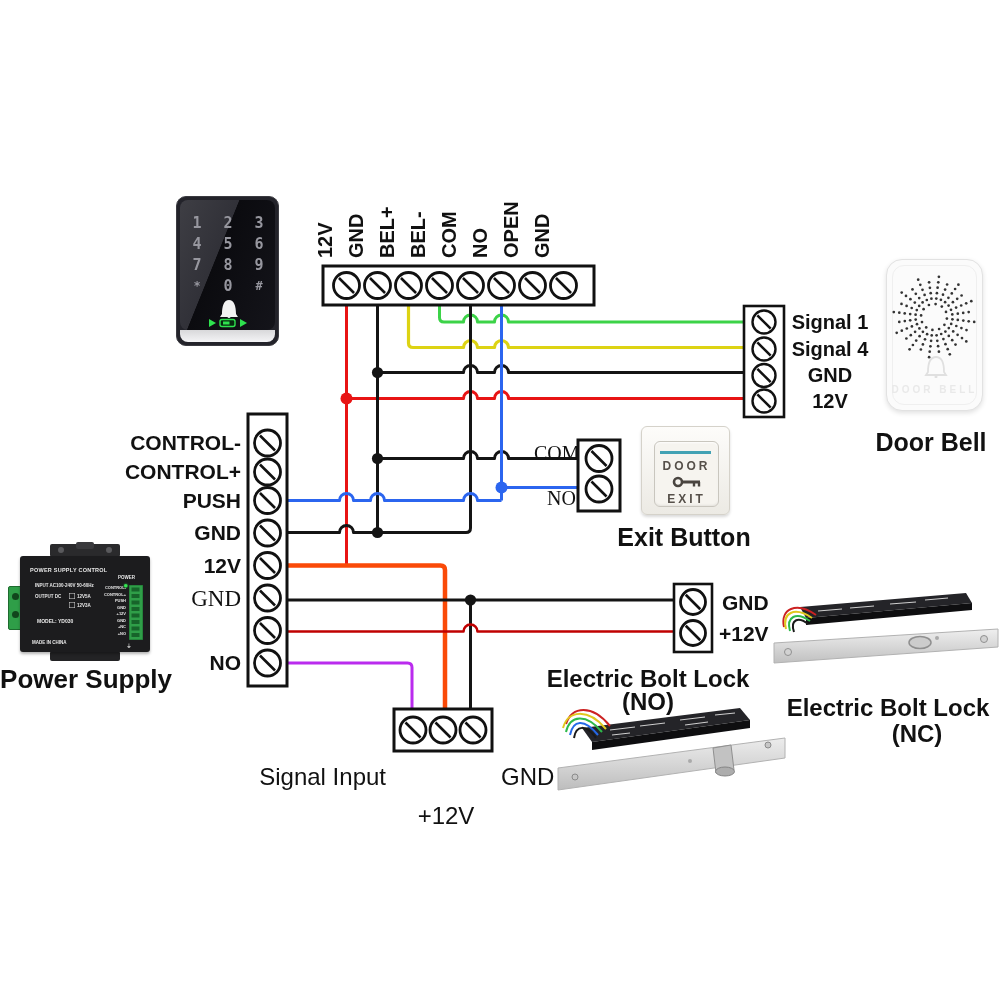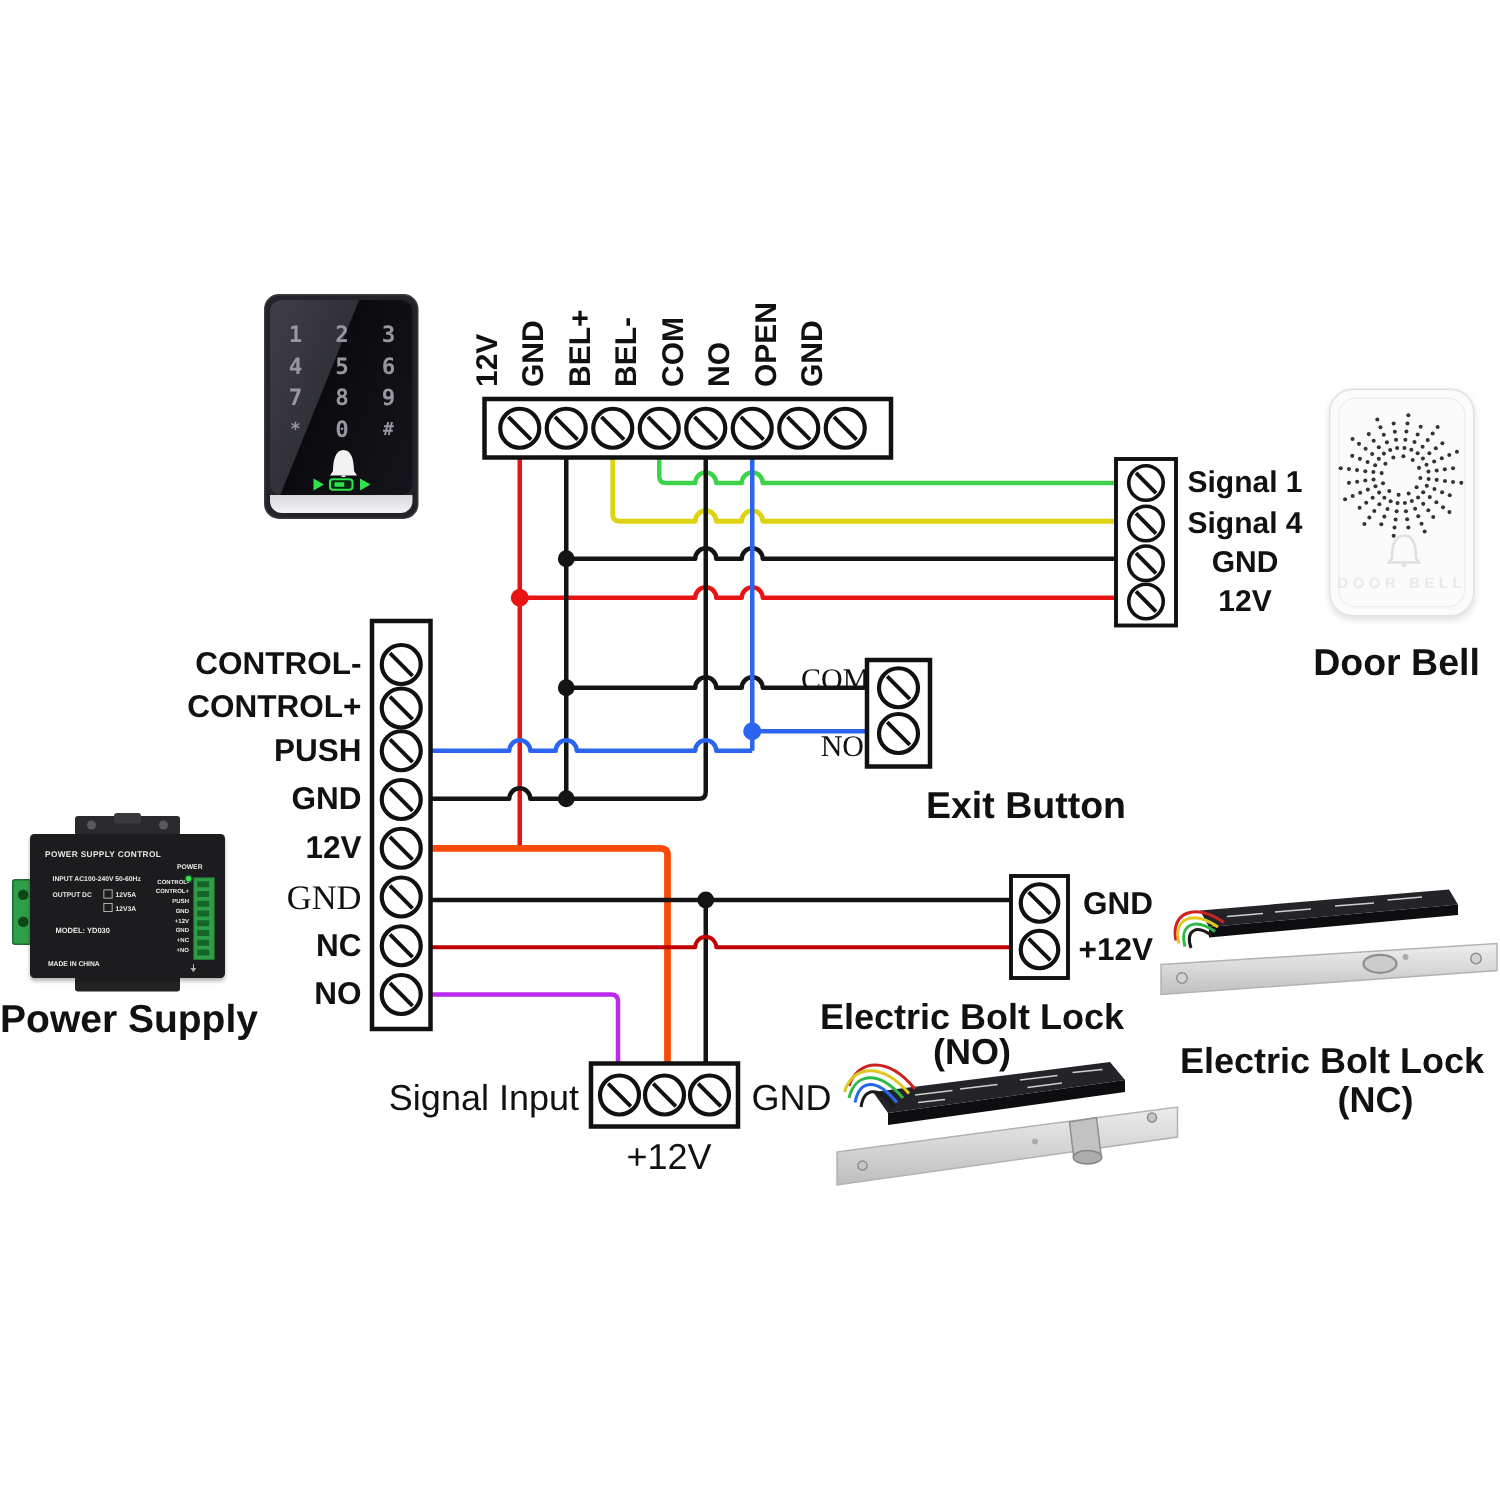--- a/index.html
+++ b/index.html
@@ -9,21 +9,21 @@
   .abs{position:absolute;}
   .lbl{position:absolute;white-space:nowrap;}
   .title{font:700 43px "Liberation Sans",sans-serif;color:#111;transform:translateX(-50%);letter-spacing:0;}
   .vlabel{position:absolute;height:22px;line-height:22px;font:700 20px "Liberation Sans",sans-serif;
           transform:rotate(-90deg);transform-origin:0 100%;white-space:nowrap;}
   .llabel{position:absolute;left:61px;width:180px;text-align:right;font:700 21px "Liberation Sans",sans-serif;}
   .llabel.serif{font:400 23px "Liberation Serif",serif;}
   .serif-sm{font:400 20px "Liberation Serif",serif;}
   .dbl-lbl{position:absolute;left:788px;width:84px;text-align:center;font:700 20px "Liberation Sans",sans-serif;}
   .bolt-lbl{position:absolute;font:700 21px "Liberation Sans",sans-serif;}
-  .sig-lbl{font:400 24px "Liberation Sans",sans-serif;}
+  .sig-lbl{font:400 24px "Liberation Sans",sans-serif;margin-top:44px;}
   .cap{position:absolute;transform:translateX(-50%);white-space:nowrap;font:700 25px "Liberation Sans",sans-serif;}
   
   #acc{left:176px;top:196px;width:101px;height:148px;border-radius:10px;background:#23232a;
        border:1px solid #3a3a40;overflow:hidden;}
   #acc-screen{position:absolute;left:3px;top:3px;width:95px;height:130px;border-radius:8px;
        background:linear-gradient(112deg,#3e3e44 0%,#313138 40%,#0b0b0f 40.5%,#14141a 100%);}
   #acc-band{position:absolute;left:3px;top:133px;width:95px;height:12px;border-radius:0 0 8px 8px;
        background:linear-gradient(#d8d8da,#f4f4f6);}
   .acc-key{position:absolute;transform:translate(-50%,-50%);font:700 15px "DejaVu Sans Mono",monospace;color:#97979f;}
   .acc-key.small{font-size:12px;}
@@ -297,21 +297,20 @@
   <div class="vlabel" style="left:490.5px;top:236px">NO</div>
   <div class="vlabel" style="left:521.5px;top:236px">OPEN</div>
   <div class="vlabel" style="left:552.5px;top:236px">GND</div>
 
   <div class="llabel" style="top:431px">CONTROL-</div>
   <div class="llabel" style="top:460px">CONTROL+</div>
   <div class="llabel" style="top:489px">PUSH</div>
   <div class="llabel" style="top:521px">GND</div>
   <div class="llabel" style="top:554px">12V</div>
   <div class="llabel serif" style="top:586px">GND</div>
-  <div class="llabel" style="top:619px">NC</div>
   <div class="llabel" style="top:651px">NO</div>
 
   <div class="dbl-lbl" style="top:311px">Signal 1</div>
   <div class="dbl-lbl" style="top:338px">Signal 4</div>
   <div class="dbl-lbl" style="top:364px">GND</div>
   <div class="dbl-lbl" style="top:390px">12V</div>
   <div class="cap" style="left:931px;top:428px">Door Bell</div>
 
   <div class="lbl serif-sm" style="left:534px;top:442px;width:42px;text-align:right">COM</div>
   <div class="lbl serif-sm" style="left:534px;top:487px;width:42px;text-align:right">NO</div>
@@ -398,20 +397,33 @@
           <div class="ps-slot" style="top: 56px;"></div>
           <div class="ps-slot" style="top: 69px;"></div>
           <div class="ps-slot" style="top: 82px;"></div>
           <div class="ps-slot" style="top: 95px;"></div>
         </div>
       <div class="ps-t" style="left:214px;top:174px;font:700 11px 'Liberation Sans',sans-serif;color:#ddd">⏚</div>
     </div>
   </div>
   <div class="cap" style="left:86px;top:664px;font-size:26px">Power Supply</div>
 
+  <div class="abs" id="exit-plate">
+    <div id="exit-inner">
+      <div id="exit-line"></div>
+      <div class="exit-txt" style="top:17px">DOOR</div>
+      <svg class="abs" style="left:17px;top:33px" width="32" height="14" viewBox="0 0 32 14">
+        <circle cx="6" cy="7" r="4" fill="none" stroke="#4a4540" stroke-width="2.6"></circle>
+        <line x1="10" y1="7" x2="28" y2="7" stroke="#4a4540" stroke-width="3"></line>
+        <line x1="22" y1="7" x2="22" y2="11.5" stroke="#4a4540" stroke-width="2.4"></line>
+        <line x1="27" y1="7" x2="27" y2="11.5" stroke="#4a4540" stroke-width="2.4"></line>
+      </svg>
+      <div class="exit-txt" style="top:50px">EXIT</div>
+    </div>
+  </div>
 
   <div class="abs" id="dbell">
     <div id="dbell-in"></div>
     <svg class="abs" style="left:0;top:0" width="95" height="150" id="dbell-burst">
         <circle cx="59.9" cy="58.6" r="1.35" fill="#343434"></circle>
         <circle cx="65.4" cy="59.3" r="1.35" fill="#343434"></circle>
         <circle cx="70.8" cy="59.9" r="1.35" fill="#343434"></circle>
         <circle cx="76.3" cy="60.6" r="1.35" fill="#343434"></circle>
         <circle cx="81.7" cy="61.3" r="1.35" fill="#343434"></circle>
         <circle cx="87.2" cy="61.9" r="1.35" fill="#343434"></circle>

